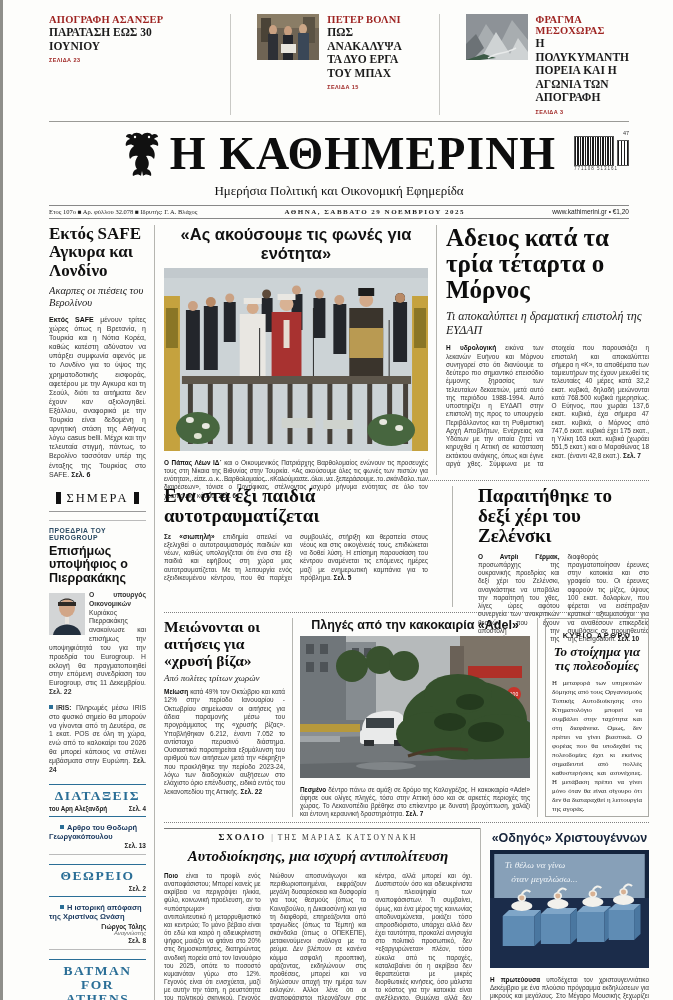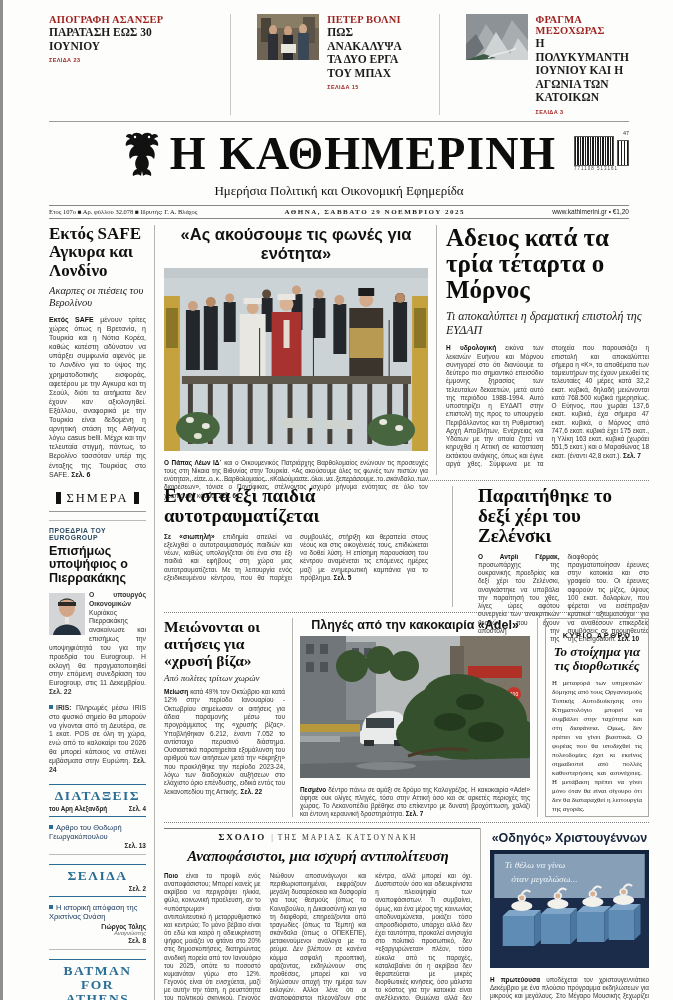--- a/index.html
+++ b/index.html
@@ -52,21 +52,21 @@
   .rail-h2 { font-weight:bold; font-size:12.5px; line-height:1.1; margin-top:4px; color:#0f0f0f; }
   .rail-news { font-size:6.8px; line-height:1.3; text-align:justify; color:#333; margin-top:5px; overflow:hidden; }
   .rail-news .thumb { float:left; width:36px; height:42px; margin:2px 4px 2px 0; }
   .bullet-item { font-size:6.8px; line-height:1.3; text-align:justify; color:#333; margin-top:7px; }
   .sq { display:inline-block; width:4px; height:4px; background:#2a6e96; margin-right:3px; vertical-align:1px; }
   .blue-sec { border-top:1px solid #2a6e96; margin-top:9px; padding-top:4px; }
   .blue-sec .t { font-family:"Liberation Serif",serif; font-weight:bold; font-size:13.5px; letter-spacing:1.5px; color:#2a6e96; line-height:1.05;text-align:center; }
   .blue-sec .meta { display:flex; justify-content:space-between; font-size:6.3px; margin-top:2px; padding-bottom:4px; border-bottom:1px solid #2a6e96; }
   .blue-sec .meta b { color:#222; }
   .navy-item { margin-top:6px; padding-bottom:5px; border-bottom:1px solid #bbb; font-size:7.5px; }
-  .navy-item .ttl { color:#17365c; font-weight:normal; line-height:1.2; }
+  .navy-item .ttl { color:#17365c; font-weight:bold; line-height:1.2;margin-left:11px; }
   .navy-item .pg { display:block; text-align:right; font-weight:bold; color:#222; font-size:6.5px; margin-top:1px; }
   .navy-item .by { display:block; text-align:right; font-weight:bold; font-size:6.3px; color:#222; margin-top:2px; }
   .navy-item .by2 { display:block; text-align:right; font-style:italic; font-size:5.8px; color:#666; }
 
   
   .vdiv { width:1px; background:#b5b5b0; flex:0 0 auto; }
   .dotted { border-top:1px dotted #808080; margin:5px 0; }
 
   
   .rowA { display:flex; height:250px; }
@@ -156,21 +156,21 @@
       <svg class="teaser-photo" viewBox="0 0 62 46" preserveAspectRatio="none">
         <rect width="62" height="46" fill="#8d9297"></rect>
         <polygon points="0,46 20,10 34,30 46,6 62,26 62,46" fill="#a8adb0"></polygon>
         <polygon points="14,46 30,18 44,40 52,24 62,38 62,46" fill="#cfd3d4"></polygon>
         <polygon points="0,30 10,20 18,34 6,46 0,46" fill="#6c7276"></polygon>
         <path d="M0,46 L18,40 L30,44 L14,46 Z" fill="#3c5a46"></path>
         <path d="M22,44 C30,38 40,40 50,34" stroke="#e8eaea" stroke-width="1.5" fill="none"></path>
       </svg>
       <div>
         <div class="teaser-kicker">ΦΡΑΓΜΑ ΜΕΣΟΧΩΡΑΣ</div>
-        <div class="teaser-title">Η ΠΟΛΥΚΥΜΑΝΤΗ ΙΟΥΝΙΟΥ ΚΑΙ Η ΑΓΩΝΙΑ ΤΩΝ ΚΑΤΟΙΚΩΝ</div>
+        <div class="teaser-title">Η ΠΟΛΥΚΥΜΑΝΤΗ ΠΟΡΕΙΑ ΚΑΙ Η ΑΓΩΝΙΑ ΤΩΝ ΑΠΟΓΡΑΦΗ</div>
         <div class="teaser-page">ΣΕΛΙΔΑ 3</div>
       </div>
     </div>
   </header>
   <div class="rule"></div>
 
   <section class="masthead">
     <div class="mast-row">
       <svg class="eagle" viewBox="0 0 40 46">
         <path fill="#111" d="M20 4 C17 1 12 1 10 4 C8 2 4 3 4 6 C6 6 7 7 8 8 C5 9 3 12 4 15 C7 13 10 13 12 15 C8 18 6 23 8 28 C10 25 13 24 16 25 C13 29 12 34 15 38 C12 39 10 42 11 45 C14 43 17 43 19 45 L20 40 L21 45 C23 43 26 43 29 45 C30 42 28 39 25 38 C28 34 27 29 24 25 C27 24 30 25 32 28 C34 23 32 18 28 15 C30 13 33 13 36 15 C37 12 35 9 32 8 C33 7 34 6 36 6 C36 3 32 2 30 4 C28 1 23 1 20 4 Z"></path>
@@ -228,21 +228,21 @@
         <div class="meta">
             <b>του Αρη Αλεξανδρή</b>
             <b>Σελ. 4</b>
           </div>
       </div>
       <div class="navy-item">
         <span class="ttl"><span class="sq"></span><span>Αρθρο του Θοδωρή Γεωργακόπουλου</span></span>
         <b class="pg">Σελ. 13</b>
       </div>
       <div class="blue-sec">
-        <div class="t">ΣΕΛΙΔΑ</div>
+        <div class="t">ΘΕΩΡΕΙΟ</div>
         <div class="meta">
             <span></span>
             <b>Σελ. 2</b>
           </div>
       </div>
       <div class="navy-item">
         <span class="ttl"><span class="sq"></span><span>Η ιστορική απόφαση της Χριστίνας Ωνάση</span></span>
         <b class="by">Γιώργος Τόλης</b>
         <span class="by2">Αναγνώστης</span>
         <b class="pg">Σελ. 8</b>
@@ -414,36 +414,36 @@
             <path d="M108,120 q30,-10 60,-6" stroke="#4a3a28" stroke-width="3" fill="none"></path>
             <path d="M0,128 L230,122 L230,142 L0,142 Z" fill="#63686b"></path>
             <ellipse cx="86" cy="130" rx="30" ry="4" fill="#8d9294" opacity=".7"></ellipse>
           </svg>
           <p class="photo-cap"><b>Πεσμένο</b> <span>δέντρο πάνω σε αμάξι σε δρόμο της Καλογρέζας. Η κακοκαιρία «Adel» άφησε ουκ ολίγες πληγές, τόσο στην Αττική όσο και σε αρκετές περιοχές της χώρας. Το Λεκανοπέδιο βρέθηκε στο επίκεντρο με δυνατή βροχόπτωση, χαλάζι και έντονη κεραυνική δραστηριότητα.</span> <b>Σελ. 7</b></p>
         </div>
         <div class="vdiv"></div>
         <aside class="kyrio">
           <div class="kyrio-box">
             <div class="kyrio-kicker">ΚΥΡΙΟ ΑΡΘΡΟ</div>
-            <h3 class="kyrio-title">Το στοίχημα για τις διορθωτικές</h3>
+            <h3 class="kyrio-title">Το στοίχημα για τις πολεοδομίες</h3>
             <p class="kyrio-body">Η μεταφορά των υπηρεσιών δόμησης από τους Οργανισμούς Τοπικής Αυτοδιοίκησης στο Κτηματολόγιο μπορεί να συμβάλει στην ταχύτητα και στη διαφάνεια. Ομως, δεν πρέπει να γίνει βιαστικά. Ο φορέας που θα υποδεχθεί τις πολεοδομίες έχει κι εκείνος σημαδευτεί από πολλές καθυστερήσεις και ασυνέχειες. Η μετάβαση πρέπει να γίνει μόνο όταν θα είναι σίγουρο ότι δεν θα διαταραχθεί η λειτουργία της αγοράς.</p>
           </div>
         </aside>
       </div>
 
       <div class="dotted"></div>
 
       <div class="rowD">
         <article class="scholio">
           <div class="scholio-kicker">
             <span class="k1">ΣΧΟΛΙΟ</span>
             <span class="pipe">|</span>
             <span class="k2">ΤΗΣ ΜΑΡΙΑΣ ΚΑΤΣΟΥΝΑΚΗ</span>
           </div>
-          <h2 class="scholio-title">Αναποφάσιστοι, μια ισχυρή αντιπολίτευση</h2>
+          <h2 class="scholio-title">Αυτοδιοίκησης, μια ισχυρή αντιπολίτευση</h2>
           <p class="scholio-body"><b>Ποιο</b> <span>είναι το προφίλ ενός αναποφάσιστου; Μπορεί κανείς με ακρίβεια να περιγράψει ηλικία, φύλο, κοινωνική προέλευση, αν το «υπόστρωμα» είναι αντιπολιτευτικό ή μεταρρυθμιστικό και κεντρώο; Το μόνο βέβαιο είναι ότι εδώ και καιρό η αδιευκρίνιστη ψήφος μοιάζει να φτάνει στο 20% στις δημοσκοπήσεις, διατηρώντας ανοδική πορεία από τον Ιανουάριο του 2025, οπότε το ποσοστό κυμαινόταν γύρω στο 12%. Γεγονός είναι ότι ενισχύεται, μαζί με αυτήν την τάση, η ρευστότητα του πολιτικού σκηνικού. Γεγονός είναι, επίσης, ότι κανείς δεν μπορεί να γνωρίζει με ασφάλεια πώς θα συμπεριφερθεί αυτή η «γκρίζα ζώνη» στις προσεχείς εκλογές. Γράφονται και εικάζονται διάφορα. Νιώθουν αποσυνάγωγοι και περιθωριοποιημένοι, εκφράζουν μεγάλη δυσαρέσκεια και δυσφορία για τους θεσμούς (όπως το Κοινοβούλιο, η Δικαιοσύνη) και για τη διαφθορά, επηρεάζονται από τραγωδίες (όπως τα Τέμπη) και σκάνδαλα (όπως ο ΟΠΕΚΕΠΕ), μετακινούμενοι ανάλογα με το ρεύμα. Δεν βλέπουν σε κανένα κόμμα ασφαλή προοπτική, αράζοντας, εκδηλώνουν στις προθέσεις, μπορεί και να δηλώσουν αποχή την ημέρα των εκλογών. Αλλοι λένε ότι οι αναποφάσιστοι πλεονάζουν στις μικρότερες ηλικιακές ομάδες (18-34), άλλοι ότι δείχνουν μεγάλο ποσοστό και στους 45-65+. Μπορεί να είναι κυρίως γυναίκες, να κατοικούν σε αστικά/ημιαστικά κέντρα, αλλά μπορεί και όχι. Δυσπιστούν όσο και αδιευκρίνιστα η πλειοψηφία των αναποφάσιστων. Τι συμβαίνει, όμως, και ένα μέρος της κοινωνίας αποδυναμώνεται, μοιάζει τόσο απροσδιόριστο, υπάρχει αλλά δεν έχει ταυτότητα, προκαλεί ανησυχία στο πολιτικό προσωπικό, δεν «εξαργυρώνεται» πλέον, τόσο εύκολα από τις παροχές, καταλαβαίνει ότι η ακρίβεια δεν θεραπεύεται με μικρές διορθωτικές κινήσεις, όσο μάλιστα το κόστος για την κατοικία είναι ανεξέλεγκτο. Θυμώνει αλλά δεν κατεβαίνει στους δρόμους να διαδηλώσει (με εξαίρεση τα Τέμπη). Την αναμφίβολη εικόνα ωστόσο έχει πολλά ερωτήματα. Μόνο όταν δεν είναι, δεν εκπίπτει, απλώς, στην ίδια συνιστώσα με τις δημοσκοπήσεις. Παραμένει σιωπηλή αλλά όχι πολύ ευγνώμων. Συγκεντρώνει το ποσοστό μιας σοβαρής αντιπολίτευσης, αυτής που δεν μπορεί να συγκροτηθεί σταθερά και με αντίκτυπο στην πολιτική σκηνή. Κανένα από τα κόμματα της αντιπολίτευσης δεν έχει καταφέρει να αυξήσει τα ποσοστά του και να εδραιωθεί όσο οι αναποφάσιστοι. Είναι ο βασικός αντίπαλος της κυβέρνησης και ο πιο δύσκολος, μετά τον «εαυτό» της.</span></p>
         </article>
         <div class="vdiv"></div>
         <div class="christmas">
           <h2 class="xmas-title">«Οδηγός» Χριστουγέννων</h2>
           <svg class="xmas-photo" viewBox="0 0 150 118" preserveAspectRatio="none">
             <rect width="150" height="118" fill="#14243d"></rect>
             <rect x="4" y="4" width="142" height="44" fill="#87a0b8"></rect>
             <rect x="4" y="4" width="142" height="44" fill="none" stroke="#5d7document" stroke-width="0"></rect>
             <text x="14" y="18" font-size="9" fill="#eef3f7" font-style="italic" font-family="Liberation Serif,serif">Τι θέλω να γίνω</text>

